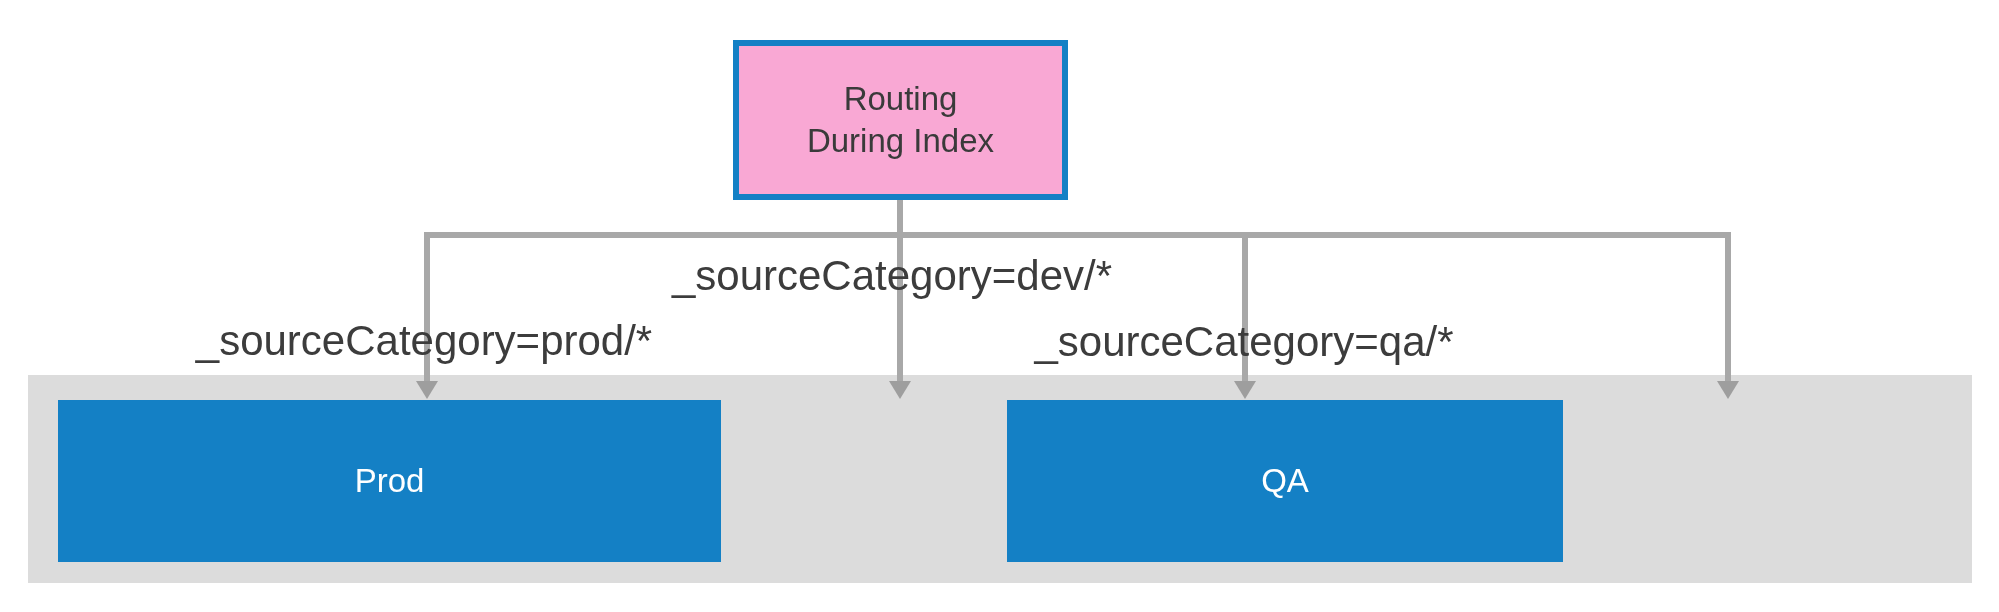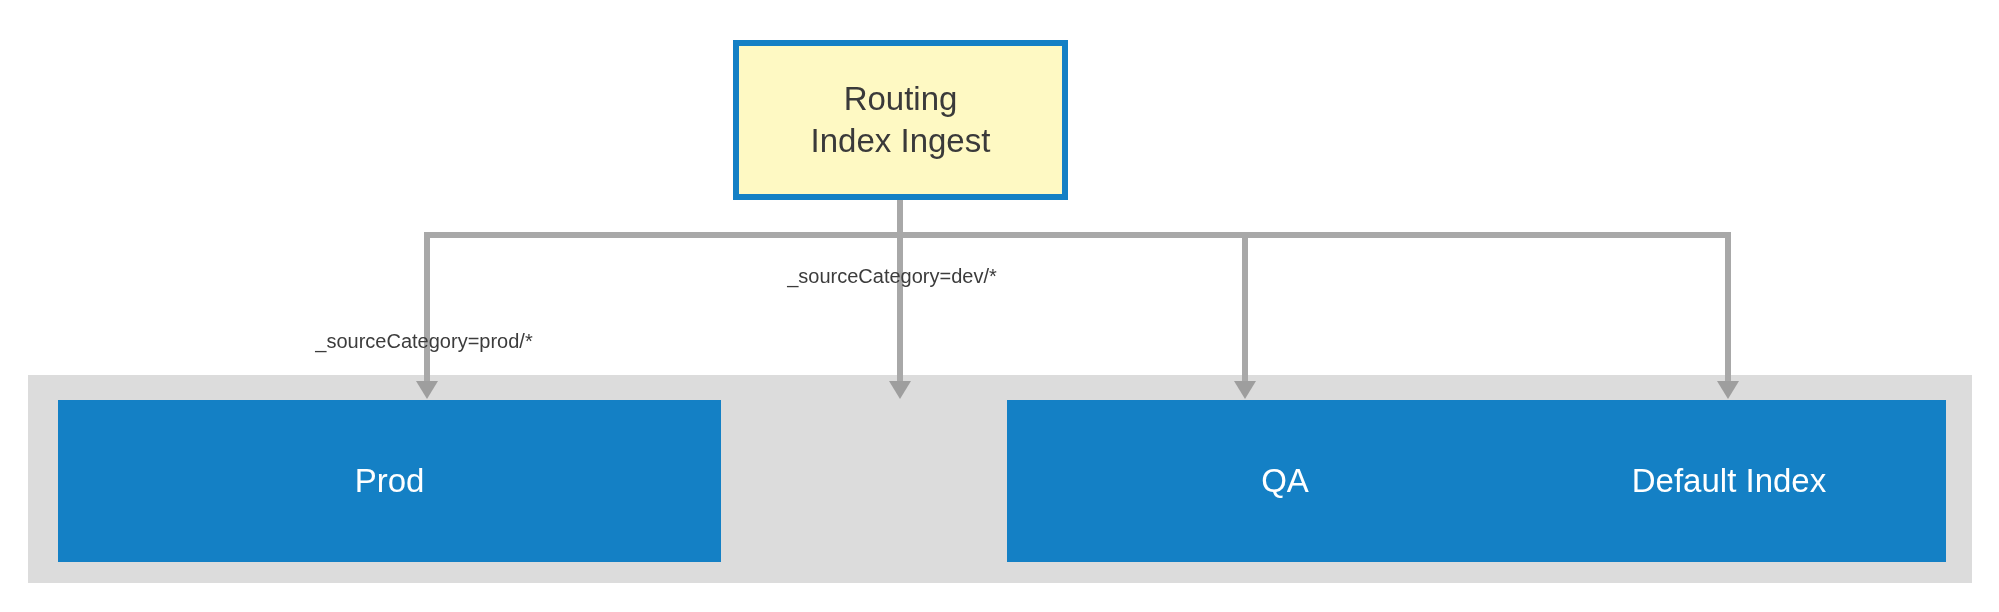--- a/index.html
+++ b/index.html
@@ -18,21 +18,21 @@
 
   
   .root-box {
     position: absolute;
     left: 733px;
     top: 40px;
     width: 335px;
     height: 160px;
     box-sizing: border-box;
     border: 6px solid #1480c5;
-    background: #fef9c3;
+    background: #f9a8d4;
     display: flex;
     flex-direction: column;
     align-items: center;
     justify-content: center;
     z-index: 5;
     color: #3a3a3a;
     font-size: 33px;
     line-height: 1.28;
     text-align: center;
   }
@@ -63,21 +63,21 @@
   .arrow-dev  { left: 889px;  top: 381px; }
   .arrow-qa   { left: 1234px; top: 381px; }
   .arrow-def  { left: 1717px; top: 381px; }
 
   
   .edge-label {
     position: absolute;
     transform: translate(-50%, -50%);
     white-space: nowrap;
     color: #3c3c3c;
-    font-size: 20px;
+    font-size: 42px;
     z-index: 6;
   }
   .edge-label-prod { left: 424px;  top: 341px; }
   .edge-label-dev  { left: 892px;  top: 276px; }
   .edge-label-qa   { left: 1244px; top: 342px; }
 
   
   .index-band {
     position: absolute;
     left: 28px;
@@ -104,42 +104,40 @@
   .node-qa   { left: 1007px; width: 556px; }
   .node-def  { left: 1512px; width: 434px; }
 </style>
 </head>
 <body>
 
 <div class="canvas">
 
   <div class="root-box">
     <span>Routing</span>
-    <span>Index Ingest</span>
+    <span>During Index</span>
   </div>
 
   <div class="line line-h"></div>
   <div class="line line-v-prod"></div>
   <div class="line line-v-dev"></div>
   <div class="line line-v-qa"></div>
   <div class="line line-v-def"></div>
 
   <div class="arrowhead arrow-prod"></div>
   <div class="arrowhead arrow-dev"></div>
   <div class="arrowhead arrow-qa"></div>
   <div class="arrowhead arrow-def"></div>
 
   <div class="edge-label edge-label-prod">_sourceCategory=prod/*</div>
   <div class="edge-label edge-label-dev">_sourceCategory=dev/*</div>
+  <div class="edge-label edge-label-qa">_sourceCategory=qa/*</div>
 
   <div class="index-band"></div>
 
   <div class="index-node node-prod">
     <span>Prod</span>
   </div>
   <div class="index-node node-qa">
     <span>QA</span>
   </div>
-  <div class="index-node node-def">
-    <span>Default Index</span>
-  </div>
 
 </div>
 
 </body></html>

